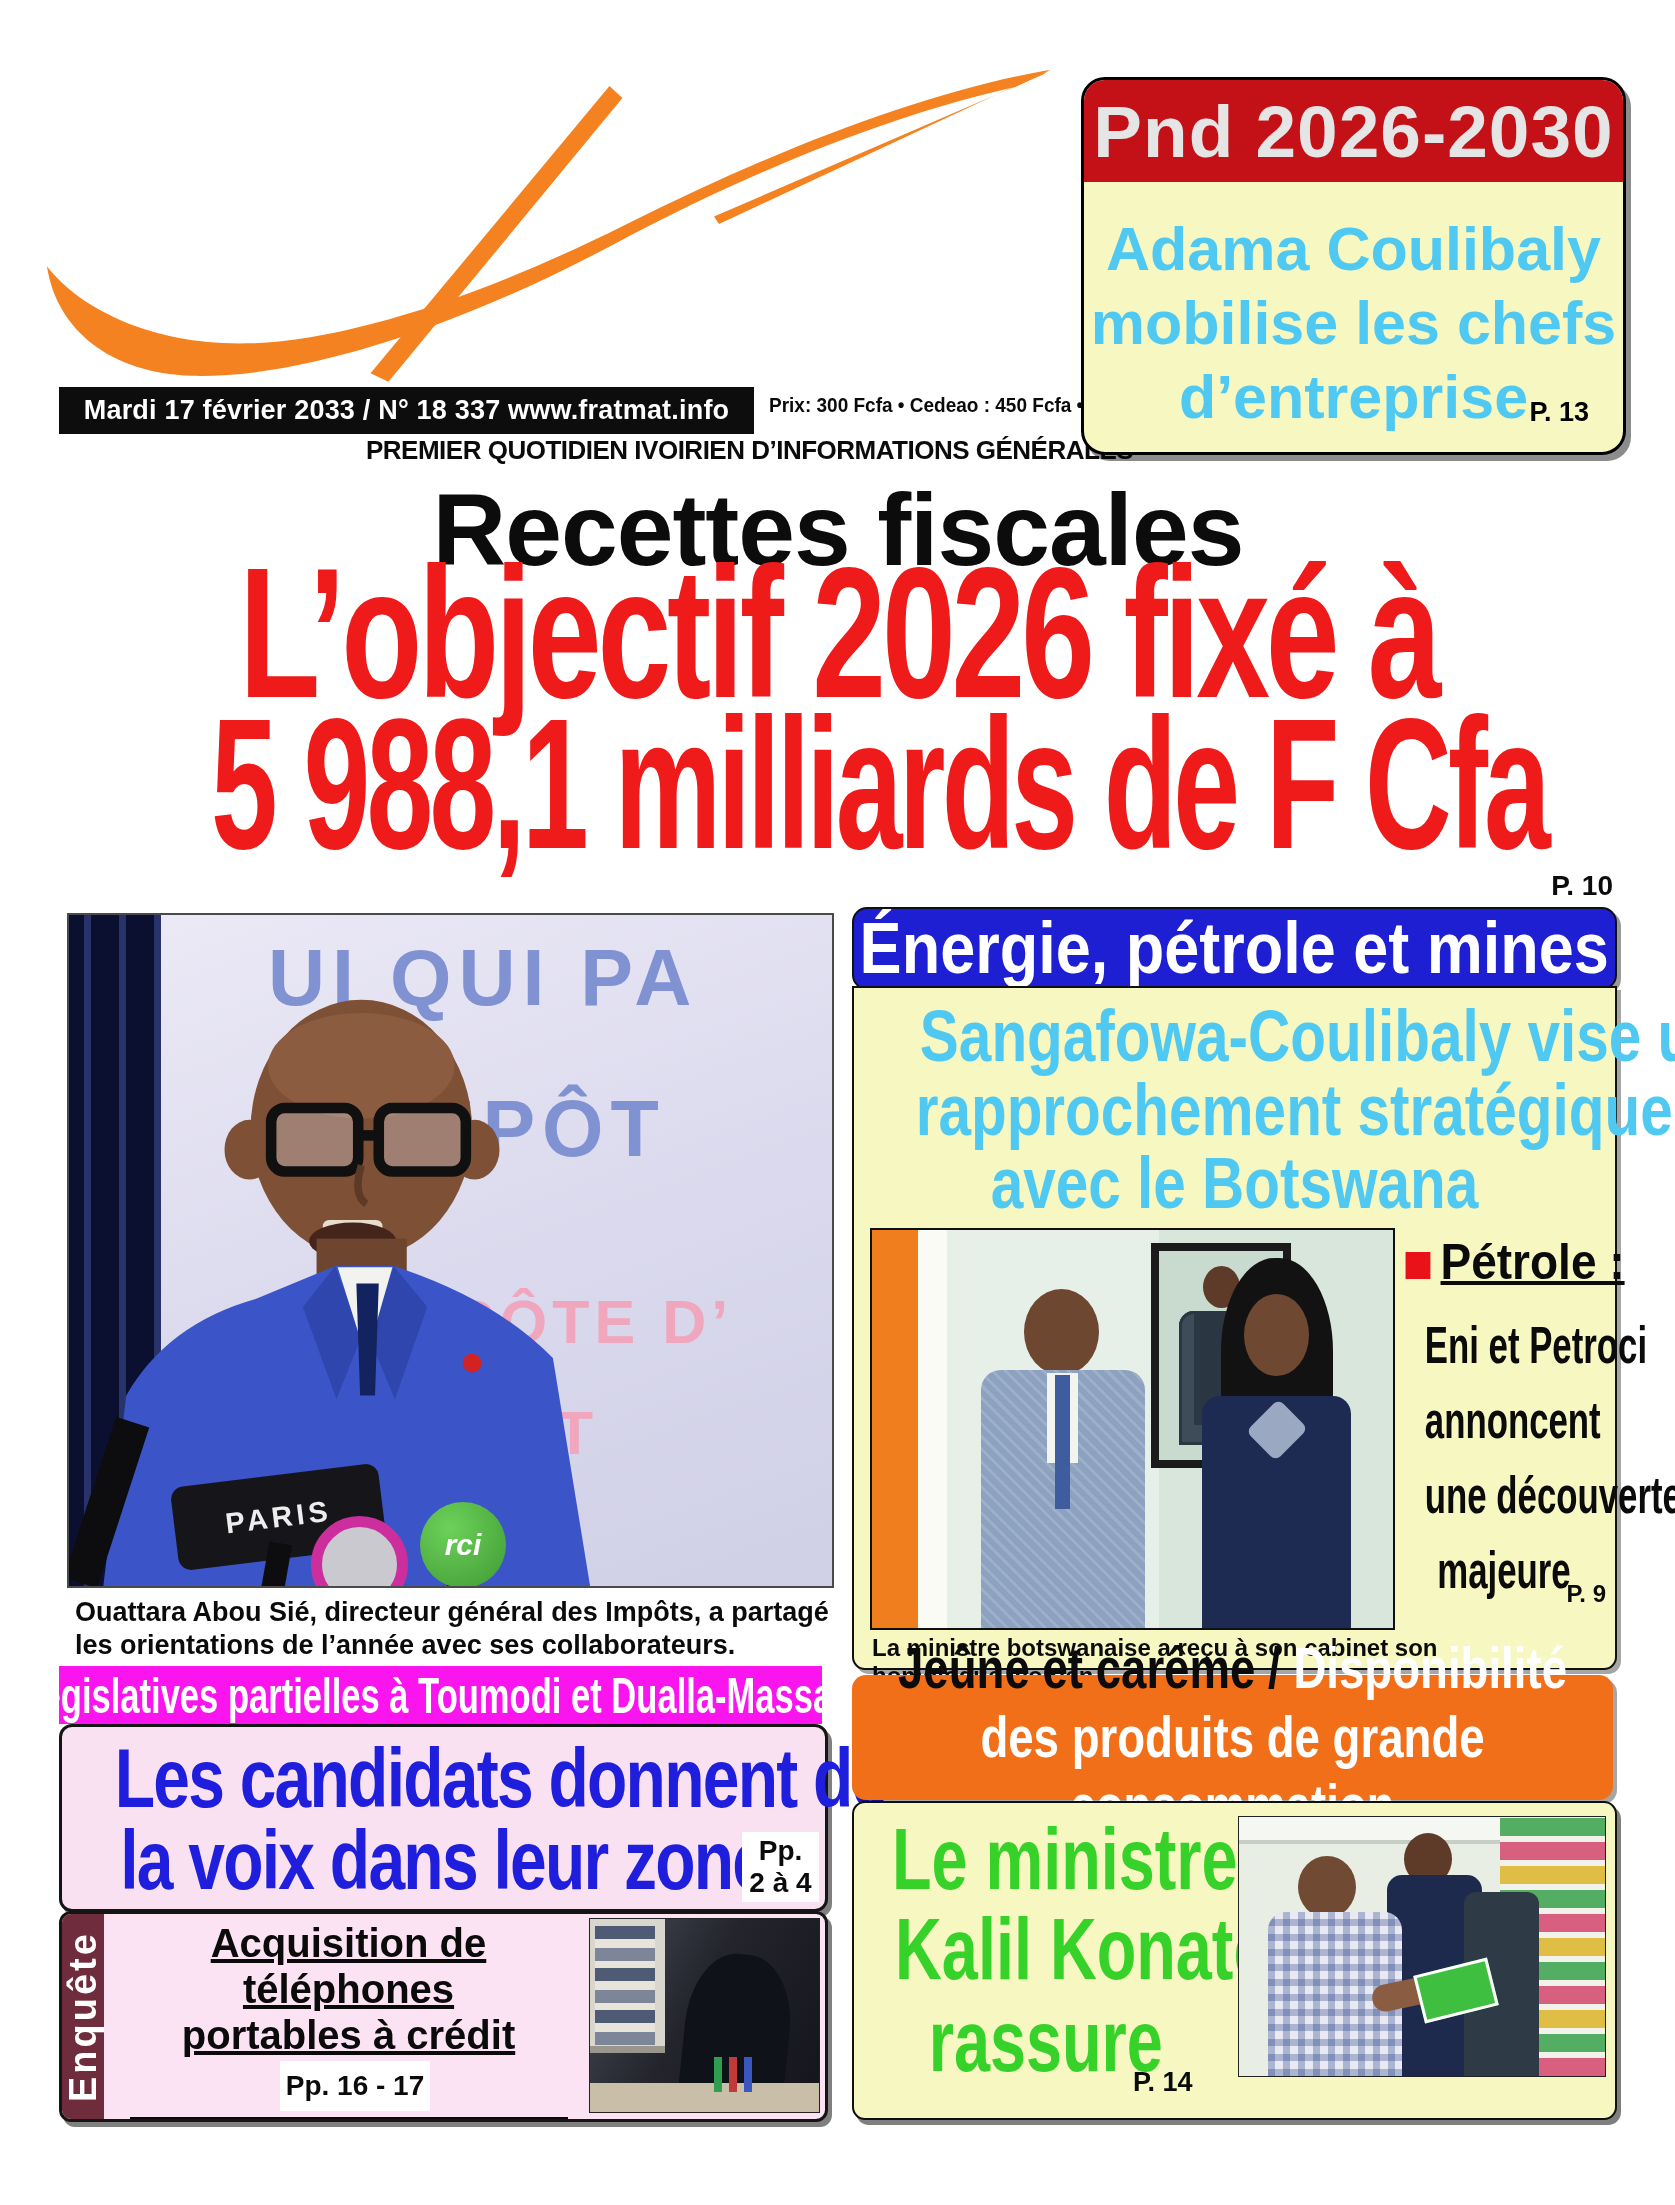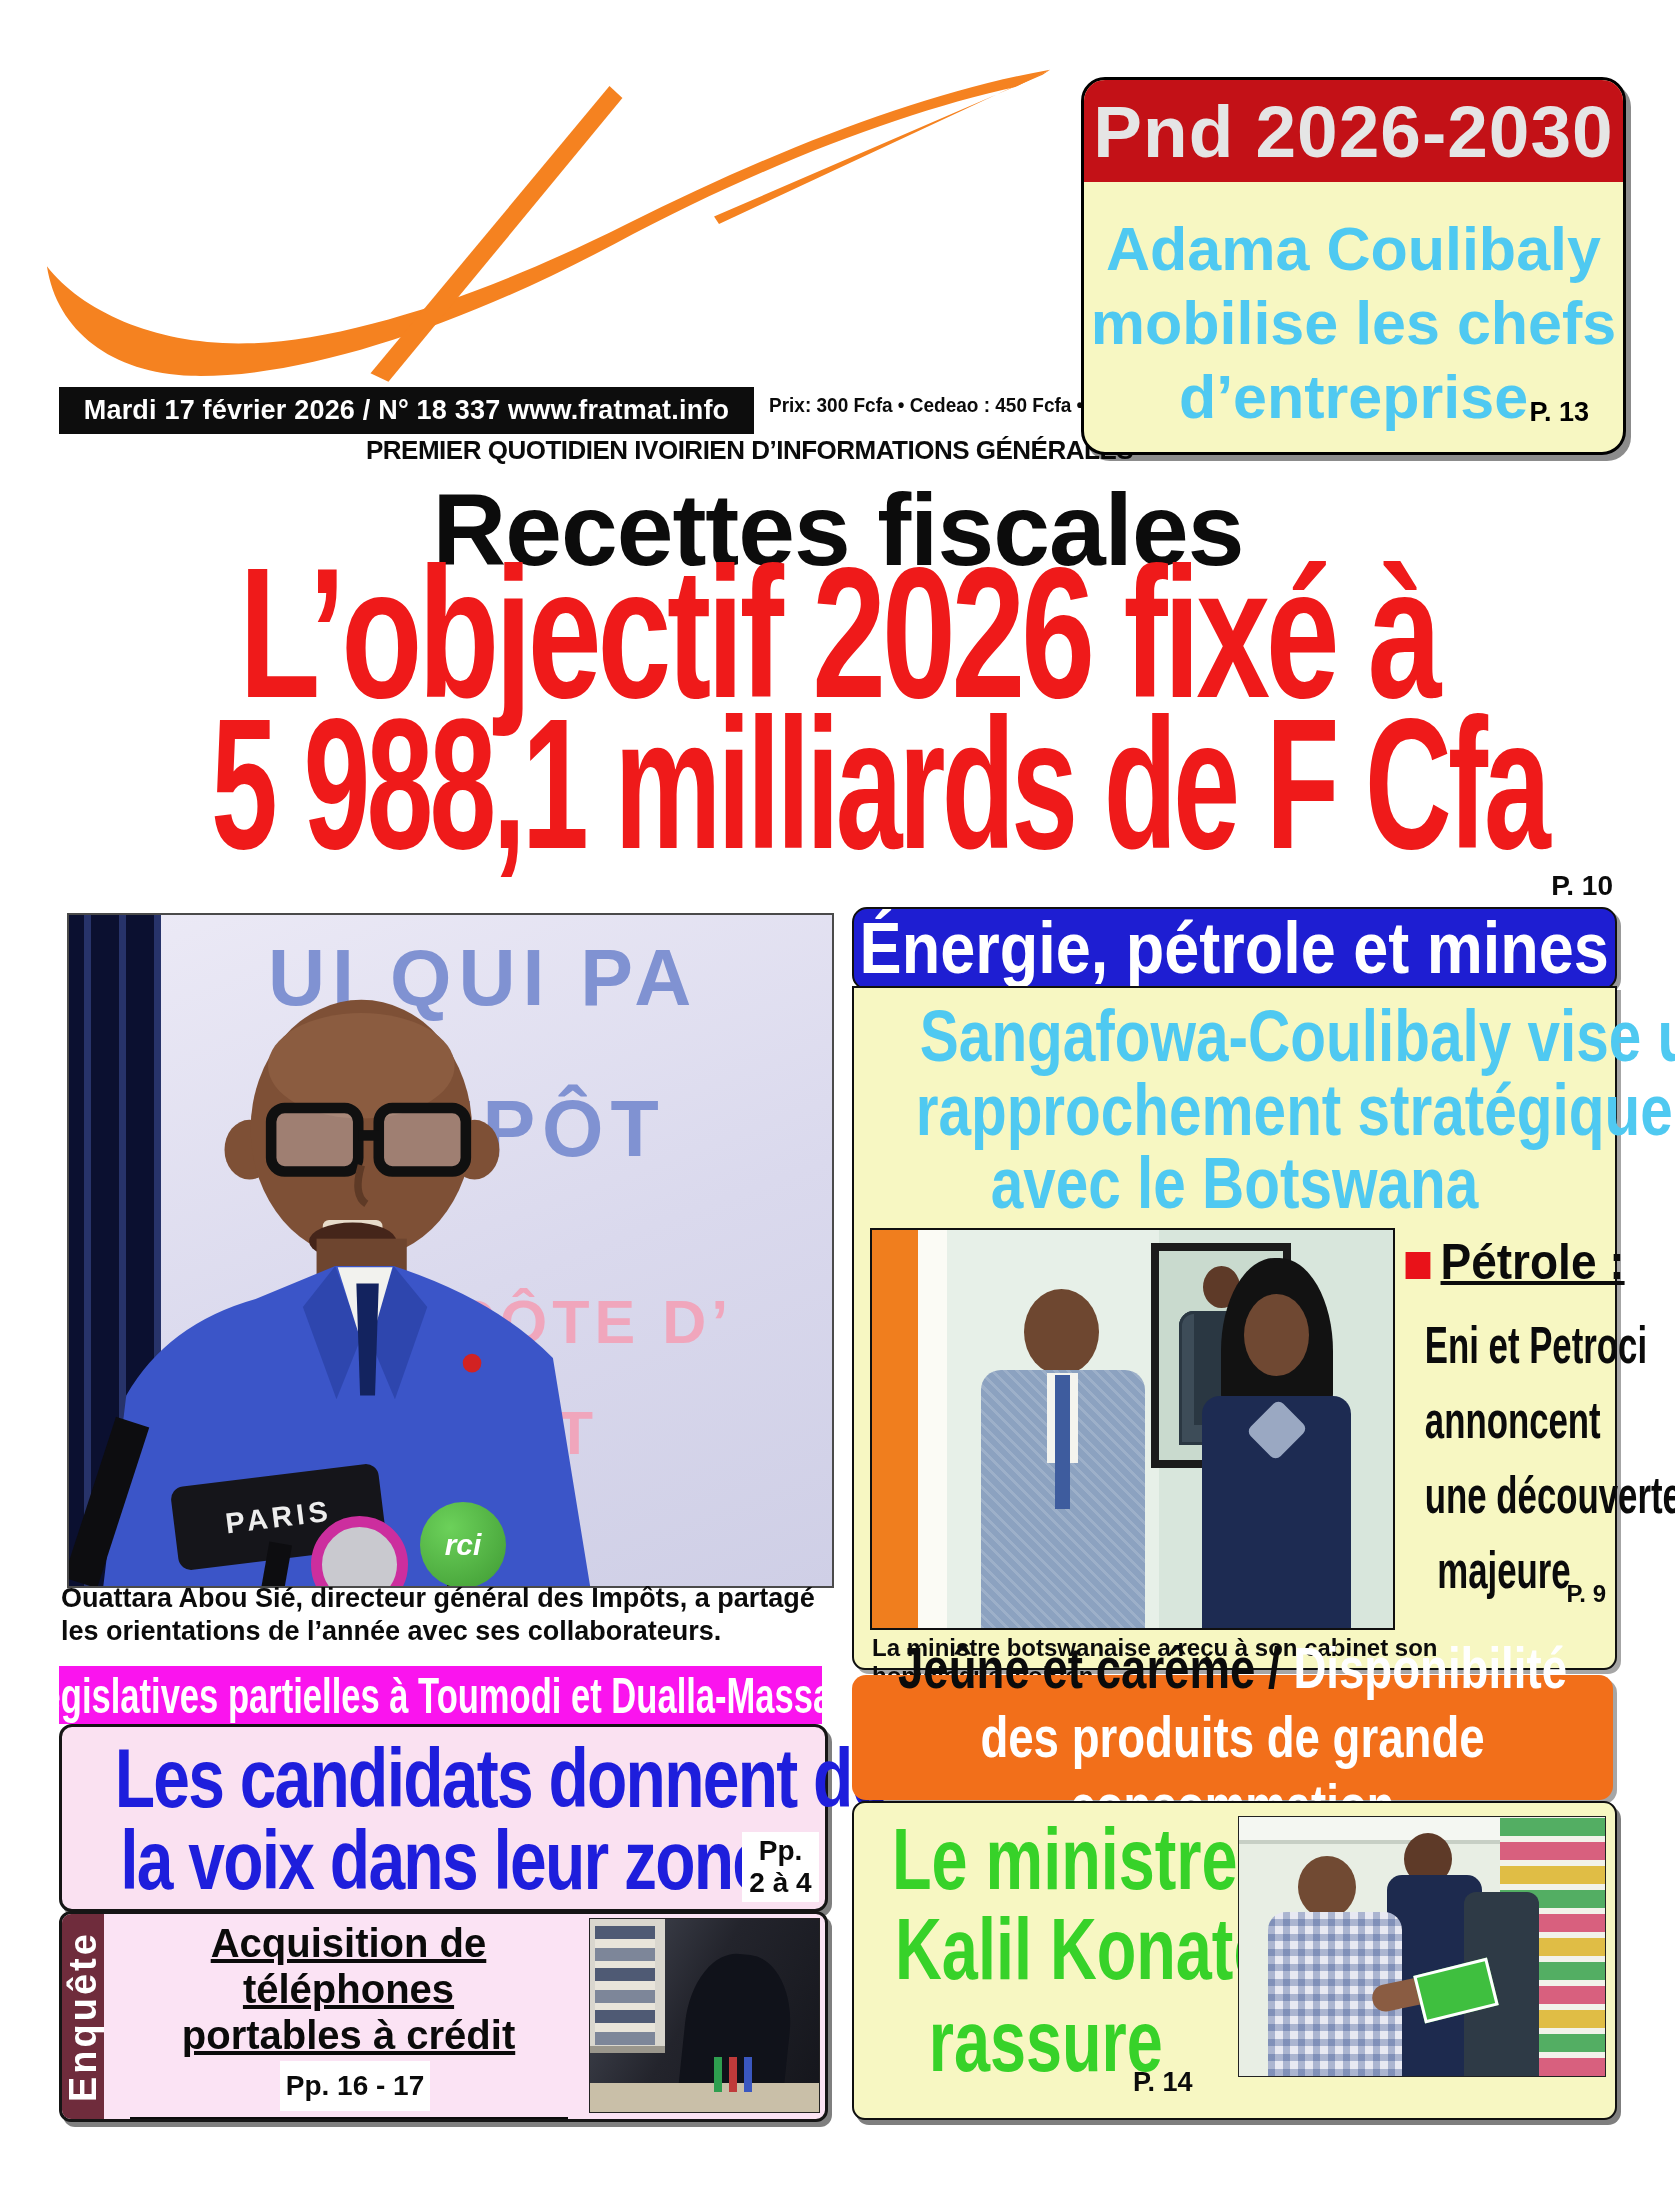--- a/index.html
+++ b/index.html
@@ -179,21 +179,21 @@
 <div id="page">
 
   <svg id="swoosh" class="abs" viewBox="0 0 2085 690" xmlns="http://www.w3.org/2000/svg">
     <path fill="#F58220" d="M 40 430 C 60 560 170 645 330 650 C 560 656 880 545 1180 385
              C 1480 225 1760 120 1985 70 L 2055 35 C 1800 80 1505 195 1205 345
              C 905 495 625 585 425 585 C 255 585 110 520 40 430 Z"></path>
     <path fill="#F58220" d="M 690 645 L 1170 68 L 1196 92 L 726 662 Z"></path>
     <path fill="#F58220" d="M 1380 330 L 2040 45 L 2055 35 L 1390 345 Z"></path>
   </svg>
   <div id="datebar" class="abs">
-    <span>Mardi 17 février 2026  /  N° 18 337  www.fratmat.info</span>
+    <span>Mardi 17 février 2033  /  N° 18 337  www.fratmat.info</span>
   </div>
   <div id="priceline" class="abs">Prix: 300 Fcfa • Cedeao : 450 Fcfa • France: 1,70 €</div>
   <div id="tagline" class="abs">PREMIER QUOTIDIEN IVOIRIEN D’INFORMATIONS GÉNÉRALES</div>
 
   <section id="pndbox" class="abs">
     <div id="pndhead">Pnd 2026-2030</div>
     <div id="pndbody">
       <div class="pndline">Adama Coulibaly</div>
       <div class="pndline">mobilise les chefs</div>
       <div class="pndline">d’entreprise</div>
@@ -239,21 +239,21 @@
     <div id="micflag" class="abs">
       <span>PARIS</span>
     </div>
     <div id="stem2" class="abs micstem"></div>
     <div id="micring" class="abs"></div>
     <div id="stem3" class="abs micstem"></div>
     <div id="micrci" class="abs">
       <span>rci</span>
     </div>
   </figure>
-  <p id="capimpots" class="abs" style="margin:0">Ouattara Abou Sié, directeur général des Impôts, a partagé les orientations de l’année avec ses collaborateurs.</p>
+  <p id="capimpots" class="abs" style="margin:14px">Ouattara Abou Sié, directeur général des Impôts, a partagé les orientations de l’année avec ses collaborateurs.</p>
 
   <div id="magbar" class="abs">
     <span>Législatives partielles à Toumodi et Dualla-Massala</span>
   </div>
   <section id="pinkbox" class="abs">
     <div id="cand1" class="candline">
       <span>Les candidats donnent de</span>
     </div>
     <div id="cand2" class="candline">
       <span>la voix dans leur zone</span>

